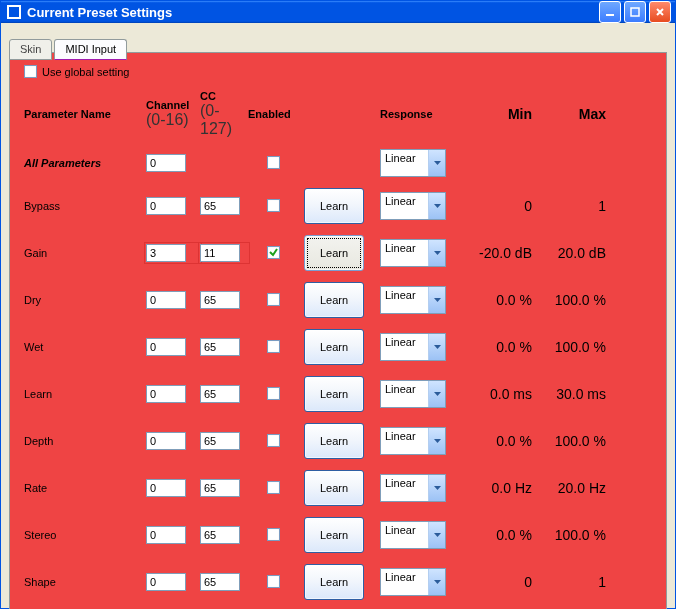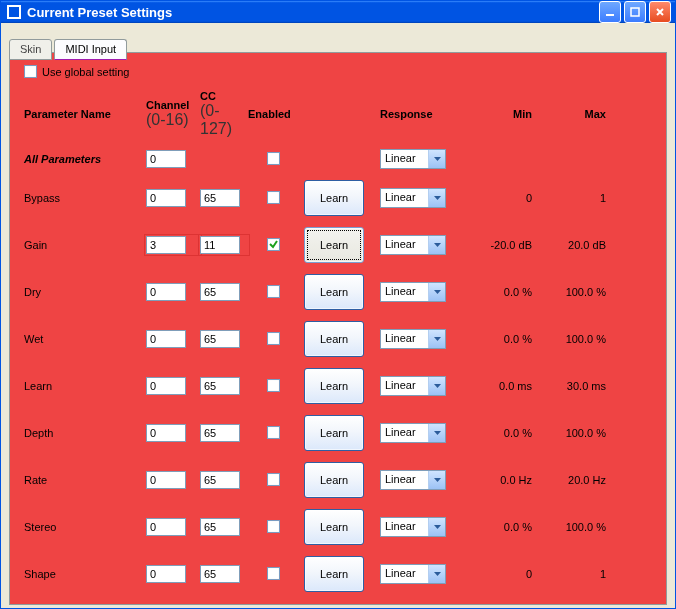--- a/index.html
+++ b/index.html
@@ -57,29 +57,29 @@
     background: linear-gradient(to bottom, #ffffff 0%, #f2f6fc 45%, #dbe8fb 100%);
     font-size: 11px; color: #000; cursor: default;
     box-shadow: inset 0 0 0 1px rgba(255,255,255,.6);
   }
   .learn-btn.focused {
     border-color: #7b9ed1;
     background: linear-gradient(to bottom, #f3f3ef 0%, #e8e8e0 100%);
     outline: 1px dotted #000; outline-offset: -4px;
   }
   .select {
-    display: inline-flex; align-items: stretch; width: 66px; height: 20px;
+    display: inline-flex; align-items: stretch; width: 66px; height: 28px;
     border: 1px solid #7f9db9; background: #fff;
   }
   .select-text { flex: 1; padding: 2px 4px; font-size: 11px; }
   .select-arrow {
     width: 17px; background: linear-gradient(to bottom, #cfe4ff, #9cc2f5);
     display: flex; align-items: center; justify-content: center; border-left: 1px solid #b3cef0;
   }
-  .val-right { text-align: right; padding-right: 6px; font-size: 11px; }
+  .val-right { text-align: right; padding-right: 6px; font-size: 14px; }
   .highlight-box { position: relative; }
   .highlight-box::after {
     content: ""; position: absolute; top: -2px; left: -2px; right: -2px; bottom: -2px;
     border: 1px solid #d33; pointer-events: none;
   }
   .buttonbar { display: flex; justify-content: flex-end; padding: 6px 8px 10px 8px; gap: 6px; }
   .dlg-btn {
     width: 82px; height: 22px; border: 1px solid #707070; border-radius: 3px;
     background: linear-gradient(to bottom, #ffffff, #ece9d8);
     font-size: 11px; cursor: default;

